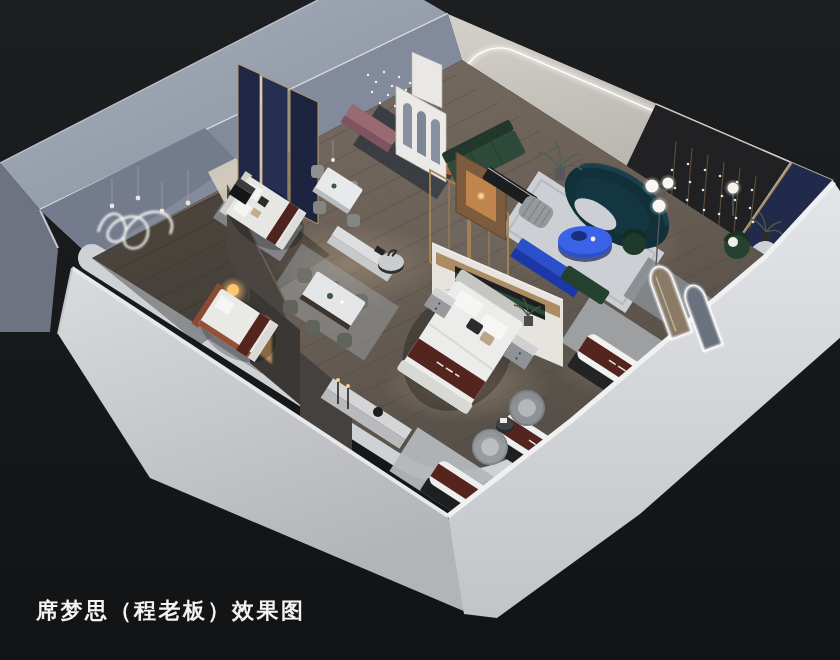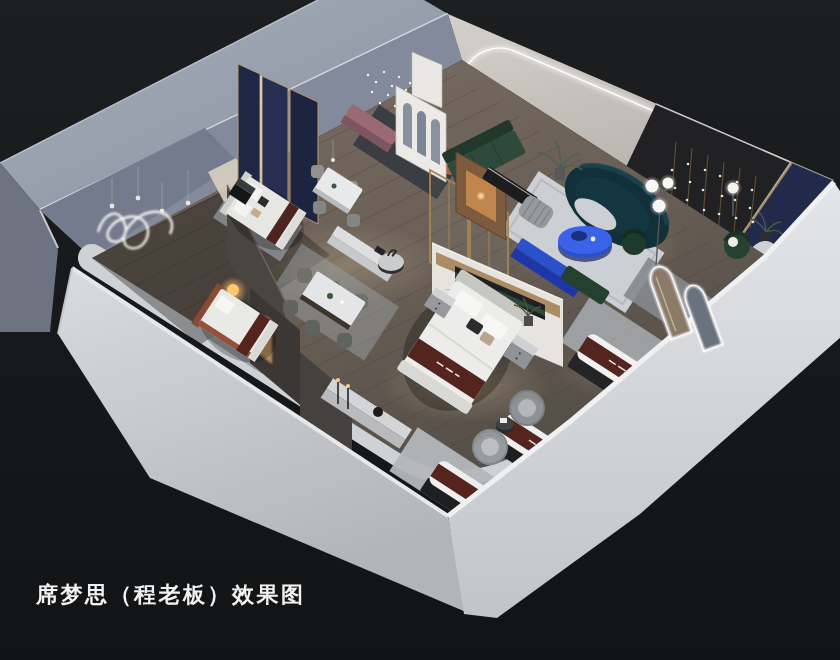--- a/index.html
+++ b/index.html
@@ -1,19 +1,19 @@
 <!DOCTYPE html>
 <html><head>
 <meta charset="utf-8">
 <style>
   html,body{margin:0;padding:0;background:#0e0f11;}
   #stage{position:relative;width:840px;height:660px;overflow:hidden;
          background:#17181a;font-family:"Liberation Sans","DejaVu Sans",sans-serif;}
   #stage svg{position:absolute;left:0;top:0;}
-  .caption{position:absolute;left:36px;top:580px;font-size:22px;font-weight:600;
+  .caption{position:absolute;left:36px;top:596px;font-size:22px;font-weight:600;
            letter-spacing:2.5px;color:#f2f2f2;font-family:"Liberation Sans","DejaVu Sans",sans-serif;}
 </style>
 </head>
 <body>
 
 <div id="stage">
 <svg width="840" height="660" viewBox="0 0 840 660">
   <defs>
     <linearGradient id="bgG" x1="0" y1="0" x2="0" y2="1">
       <stop offset="0" stop-color="#1d1e20"></stop>

